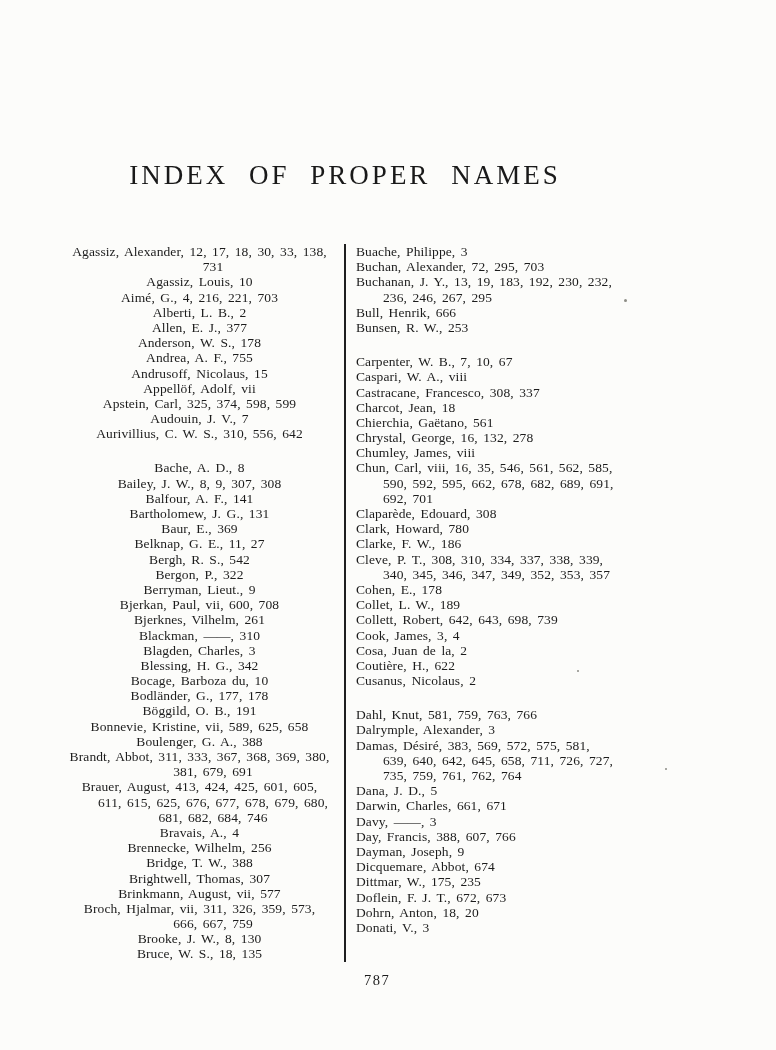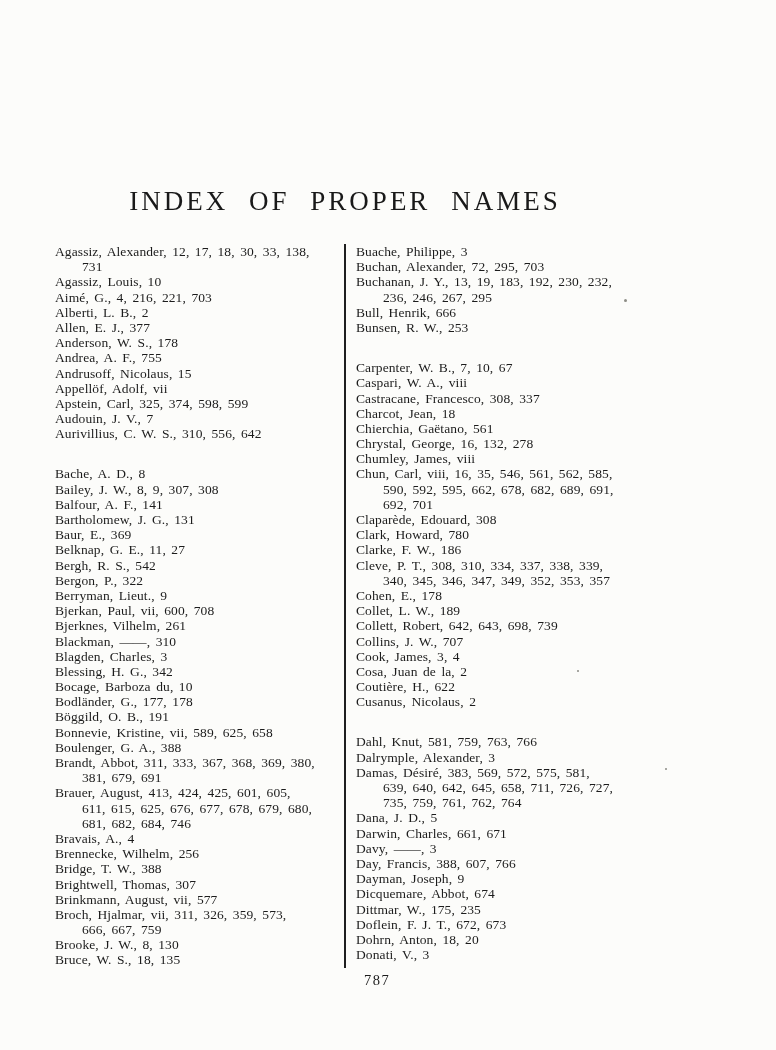--- a/index.html
+++ b/index.html
@@ -8,21 +8,21 @@
     width: 776px;
     height: 1050px;
     margin: 0 auto;
     background: #fcfcfa;
     color: #1c1c1c;
     font-family: "Liberation Serif", serif;
     overflow: hidden;
   }
   .title {
     position: absolute;
-    top: 186px;
+    top: 160px;
     left: 0;
     width: 690px;
     text-align: center;
     font-size: 27px;
     line-height: 30px;
     letter-spacing: 3px;
     word-spacing: 11px;
     color: #191919;
     white-space: nowrap;
   }
@@ -32,24 +32,24 @@
     left: 55px;
     width: 690px;
     display: flex;
     align-items: stretch;
   }
   .col {
     font-size: 13.5px;
     word-spacing: 2px;
     letter-spacing: 0.1px;
   }
-  .col-left  { width: 289px; flex: 0 0 auto; }
+  .col-left  { width: 289px; flex: 0 0 auto; text-align: center; }
   .divider   { width: 2px; background: #1f1f1f; flex: 0 0 auto; }
   .col-right { flex: 1 1 auto; margin-left: 10px; }
-  .group + .group { margin-top: 25px; }
+  .group + .group { margin-top: 19px; }
   .line {
     height: 15.2px;
     line-height: 15.2px;
     white-space: nowrap;
     overflow: visible;
   }
   .line.cont { padding-left: 27px; }
   .page-number {
     position: absolute;
     top: 972px;
@@ -275,23 +275,20 @@
           <div class="entry">
             <div class="line">Cohen, E., 178</div>
           </div>
           <div class="entry">
             <div class="line">Collet, L. W., 189</div>
           </div>
           <div class="entry">
             <div class="line">Collett, Robert, 642, 643, 698, 739</div>
           </div>
           <div class="entry">
-            <div class="line">Collins, J. W., 707</div>
-          </div>
-          <div class="entry">
             <div class="line">Cook, James, 3, 4</div>
           </div>
           <div class="entry">
             <div class="line">Cosa, Juan de la, 2</div>
           </div>
           <div class="entry">
             <div class="line">Coutière, H., 622</div>
           </div>
           <div class="entry">
             <div class="line">Cusanus, Nicolaus, 2</div>

